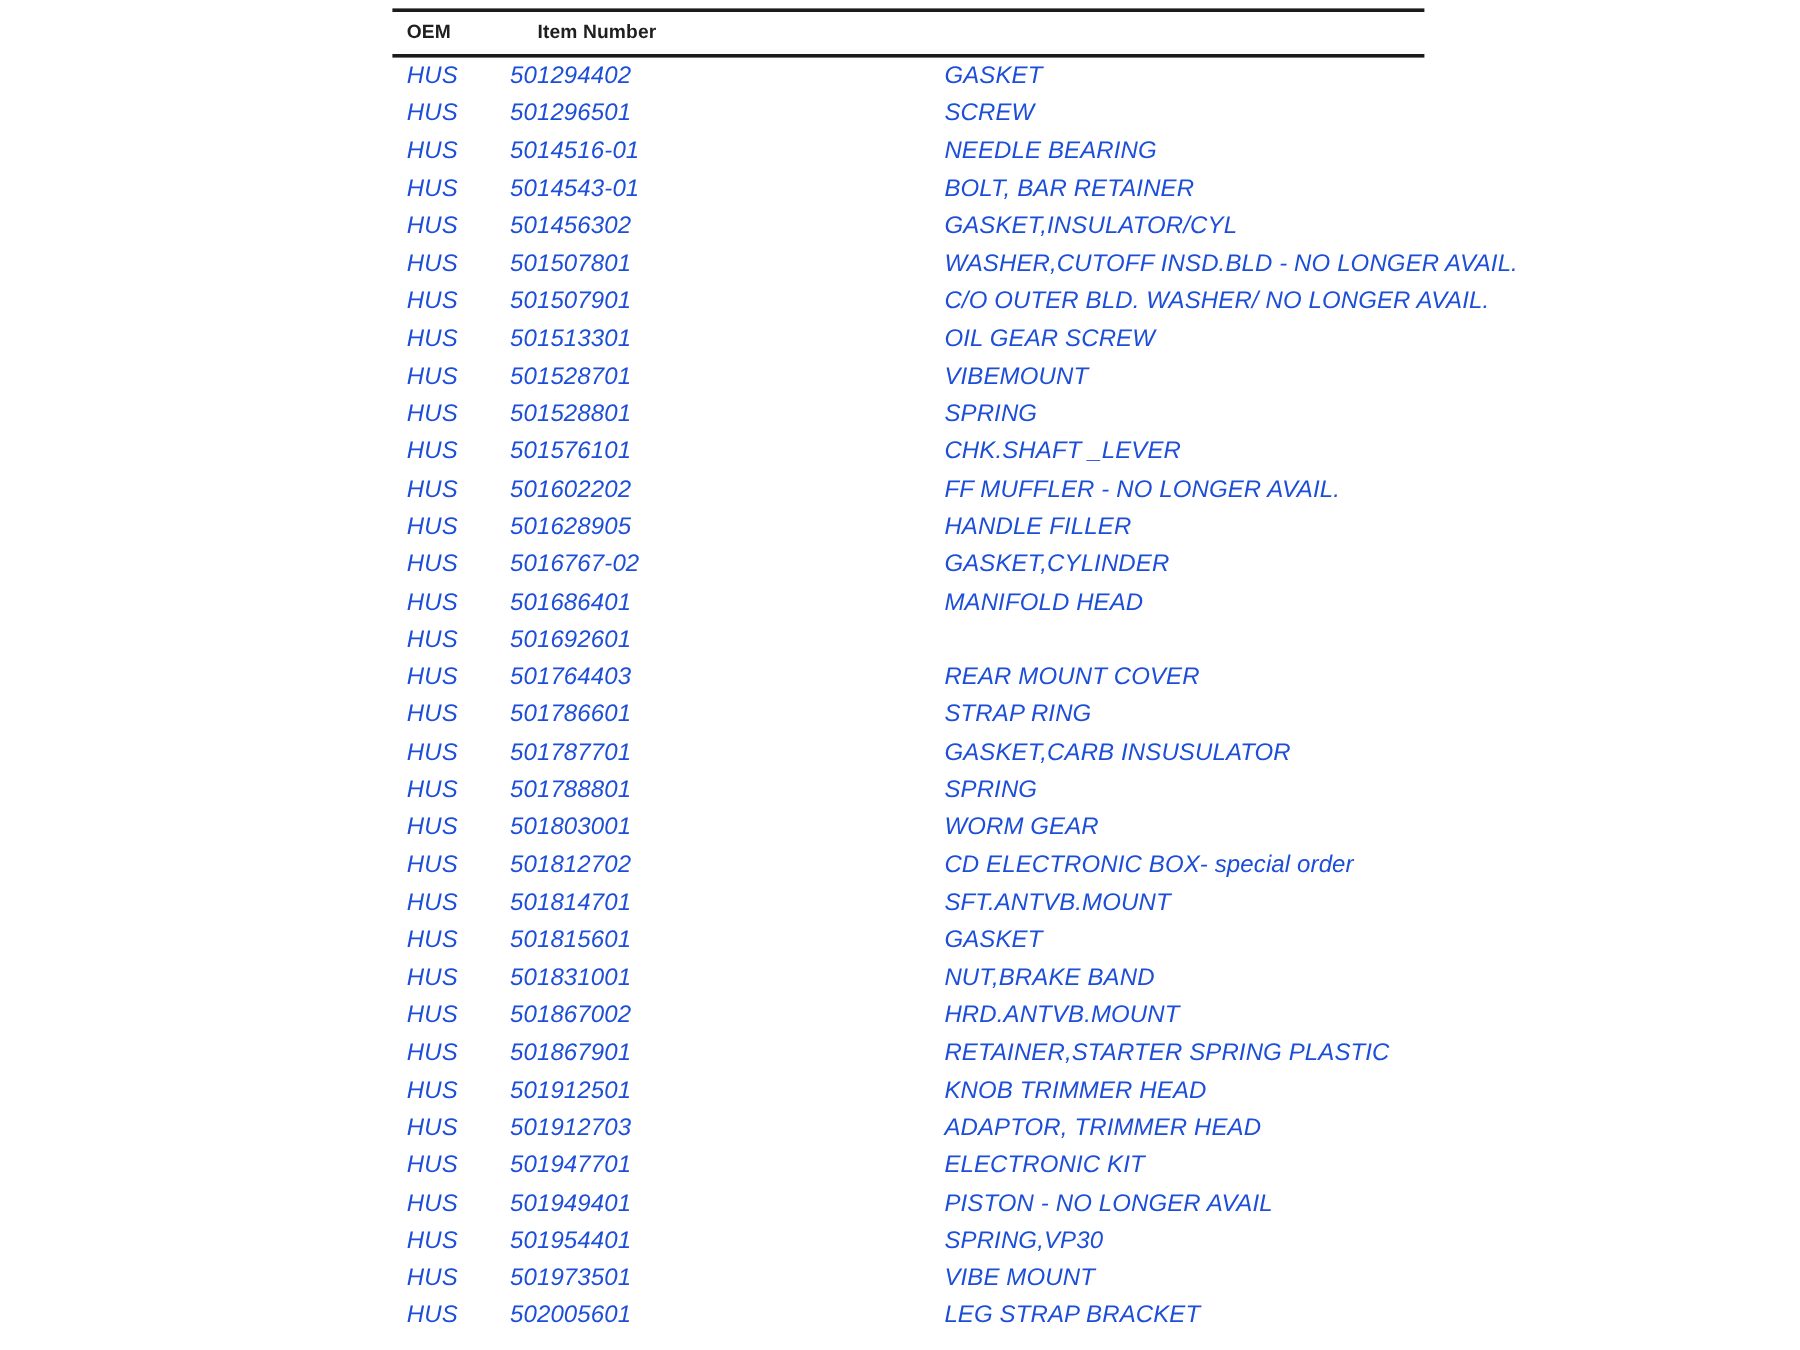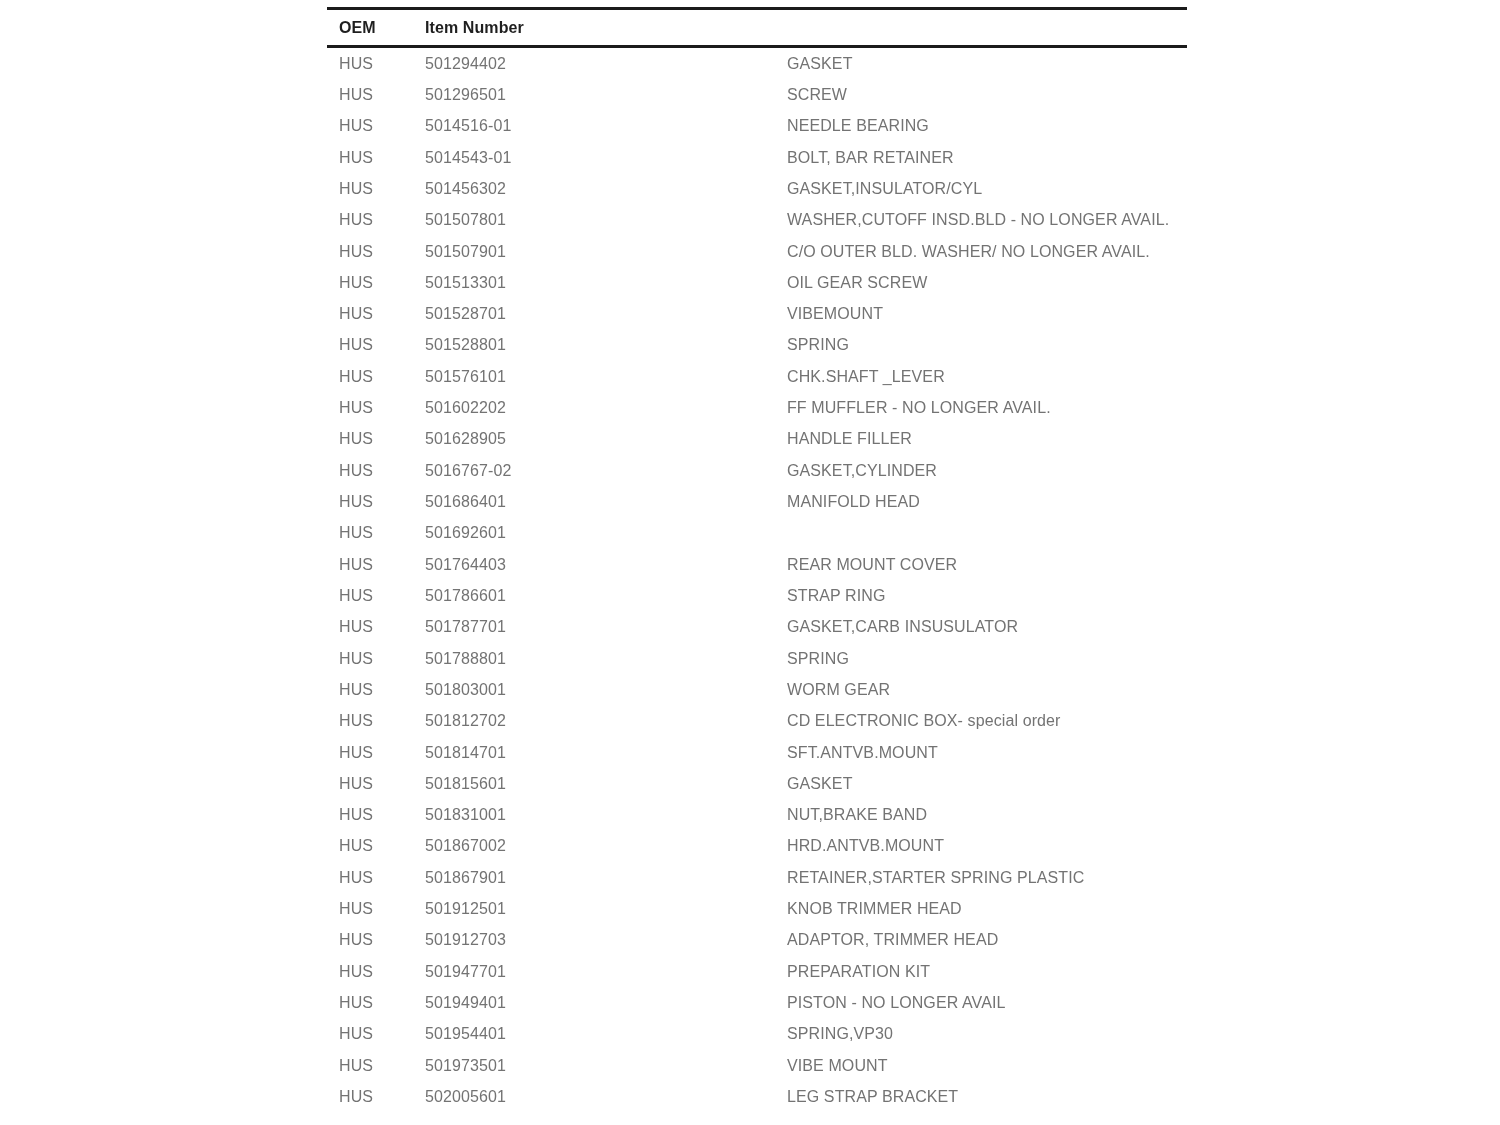--- a/index.html
+++ b/index.html
@@ -24,35 +24,37 @@
   .header-row {
     display: grid;
     grid-template-columns: 86px 362px 1fr;
     padding-left: 12px;
     height: 35px;
     align-items: center;
     font-size: 16px;
     font-weight: bold;
     color: #1f1f1f;
     letter-spacing: 0.1px;
+    gap: 23px;
   }
   .table-body {
     
   }
   .row {
     display: grid;
     grid-template-columns: 86px 362px 1fr;
     padding-left: 12px;
     height: 31.32px;
     align-items: center;
-    font-size: 16px;
+    font-size: 20px;
     font-weight: normal;
-    color: #737373;
+    color: #1d4ed8;
     letter-spacing: 0.1px;
     white-space: nowrap;
+    font-style: italic;
   }
   .cell { overflow: visible; }
 </style>
 </head>
 <body>
 
 <div class="parts-table">
   <div class="rule"></div>
   <div class="header-row">
     <div class="cell">OEM</div>
@@ -229,21 +231,21 @@
 
   <div class="row">
     <div class="cell">HUS</div>
     <div class="cell">501912703</div>
     <div class="cell">ADAPTOR, TRIMMER HEAD</div>
   </div>
 
   <div class="row">
     <div class="cell">HUS</div>
     <div class="cell">501947701</div>
-    <div class="cell">PREPARATION KIT</div>
+    <div class="cell">ELECTRONIC KIT</div>
   </div>
 
   <div class="row">
     <div class="cell">HUS</div>
     <div class="cell">501949401</div>
     <div class="cell">PISTON - NO LONGER AVAIL</div>
   </div>
 
   <div class="row">
     <div class="cell">HUS</div>

